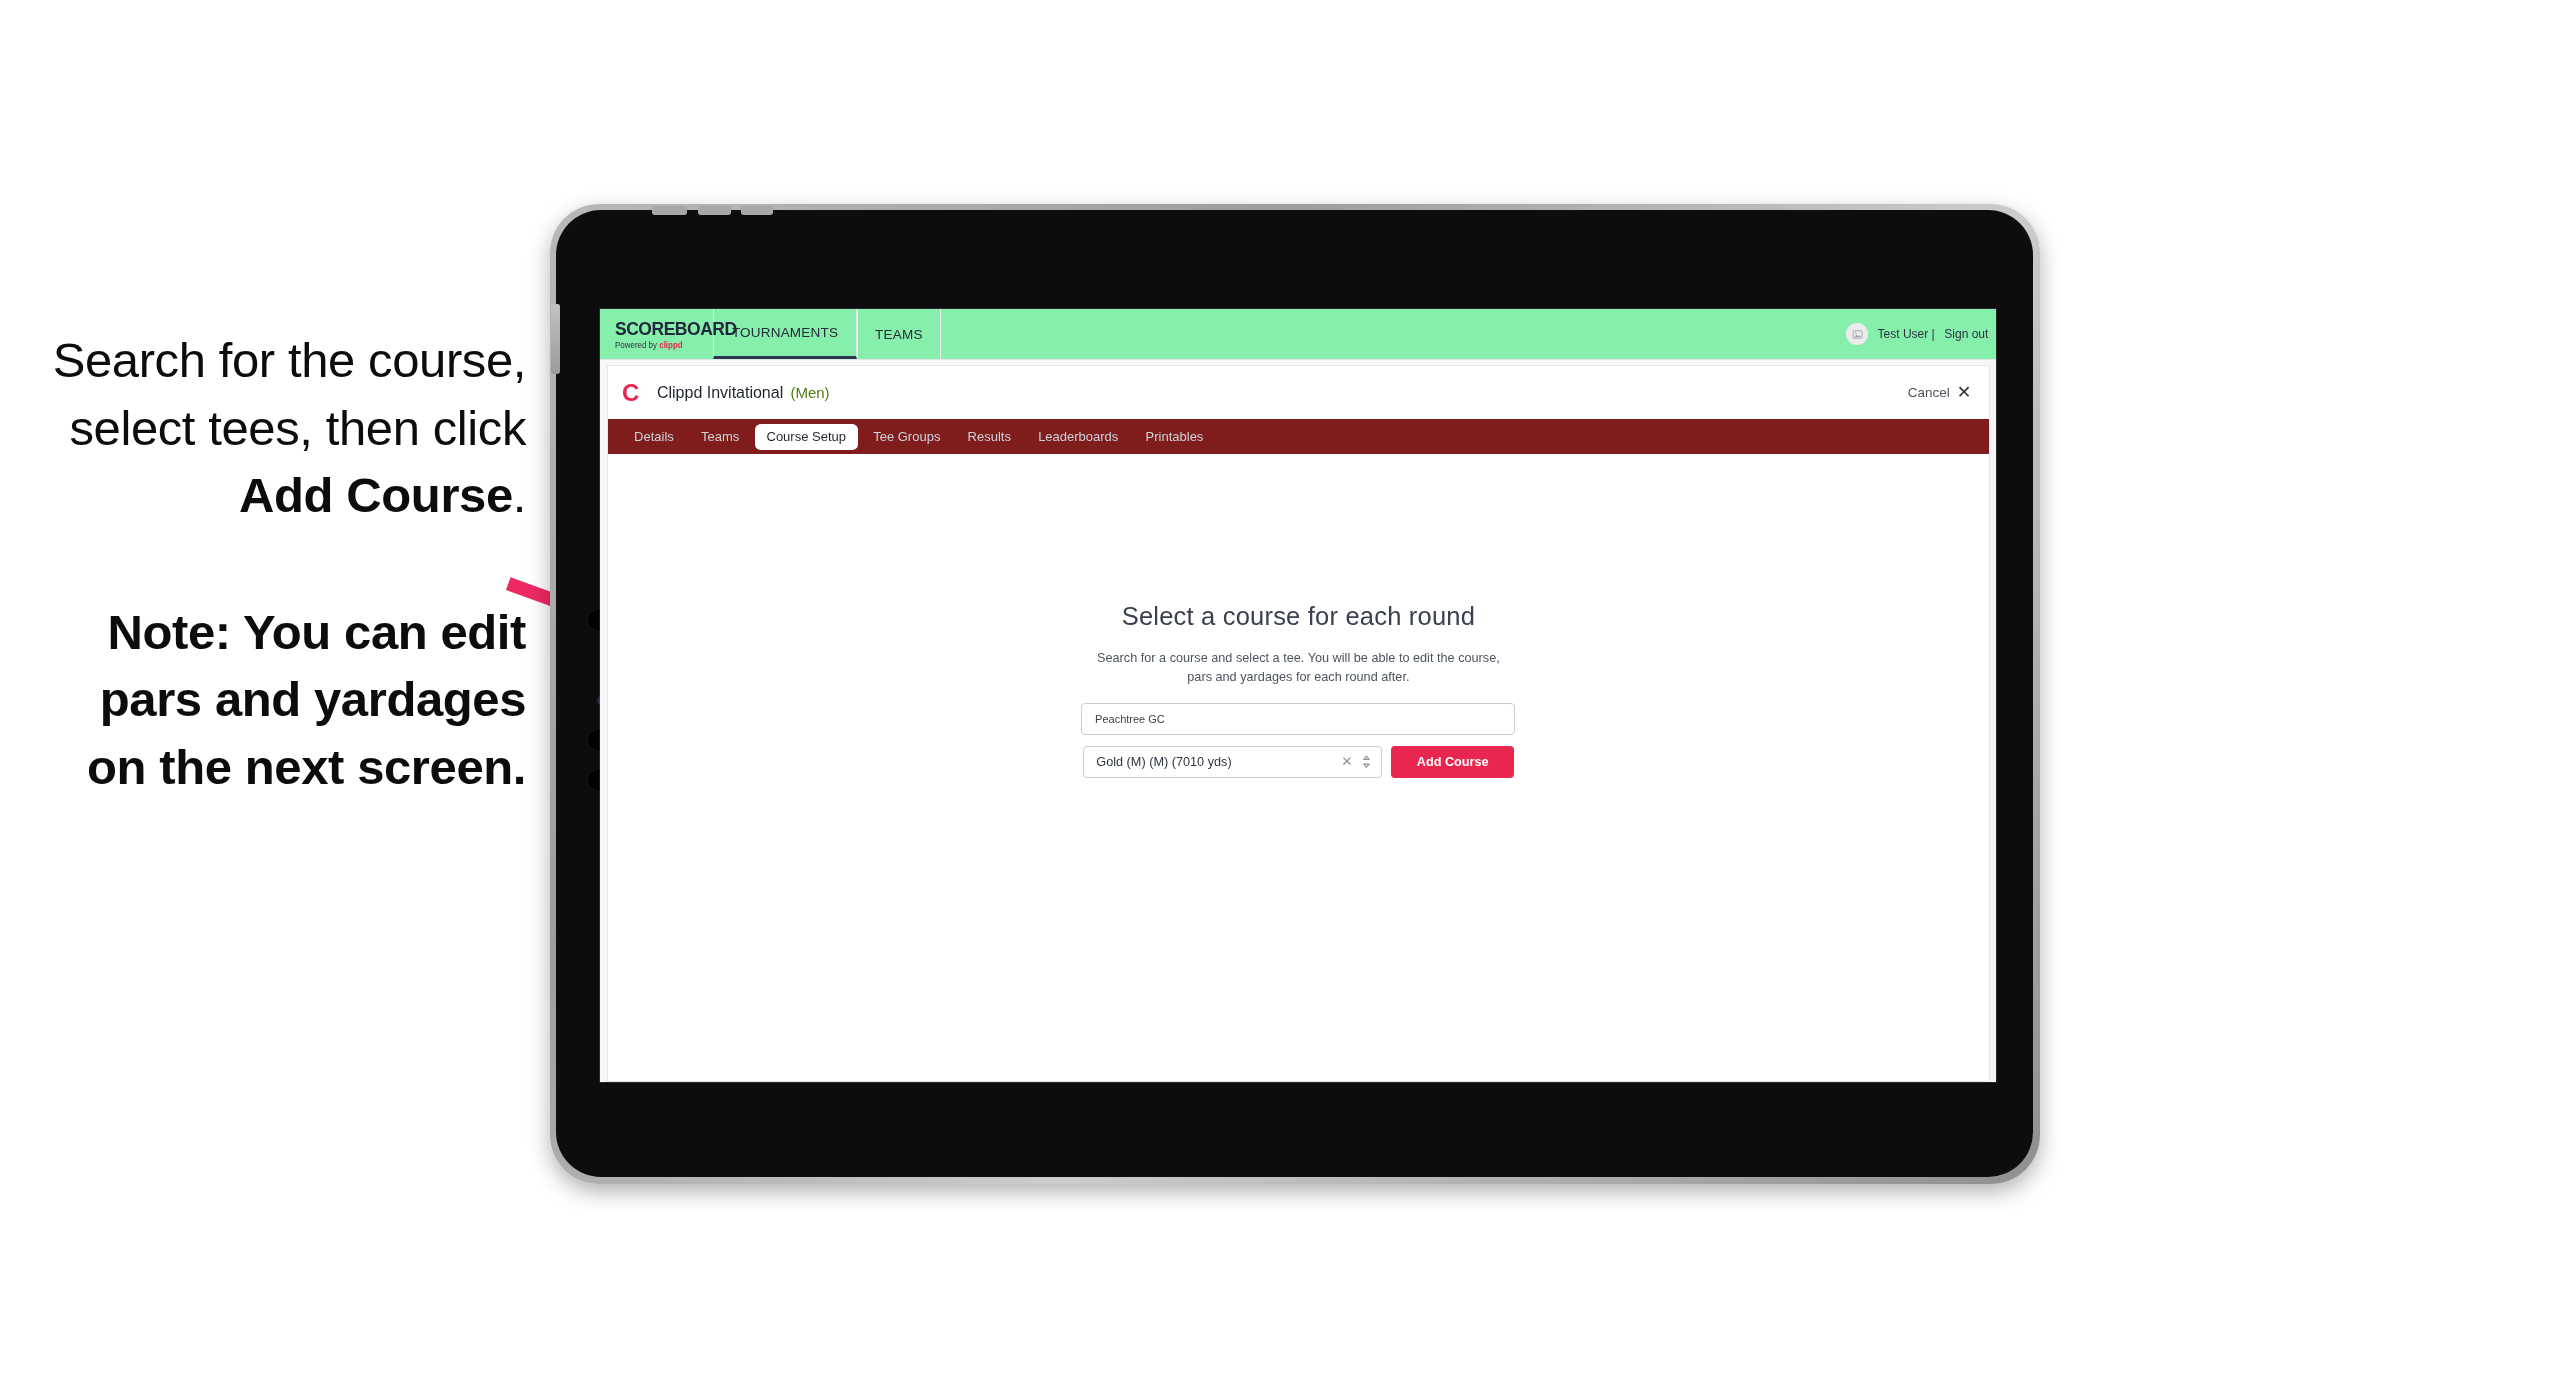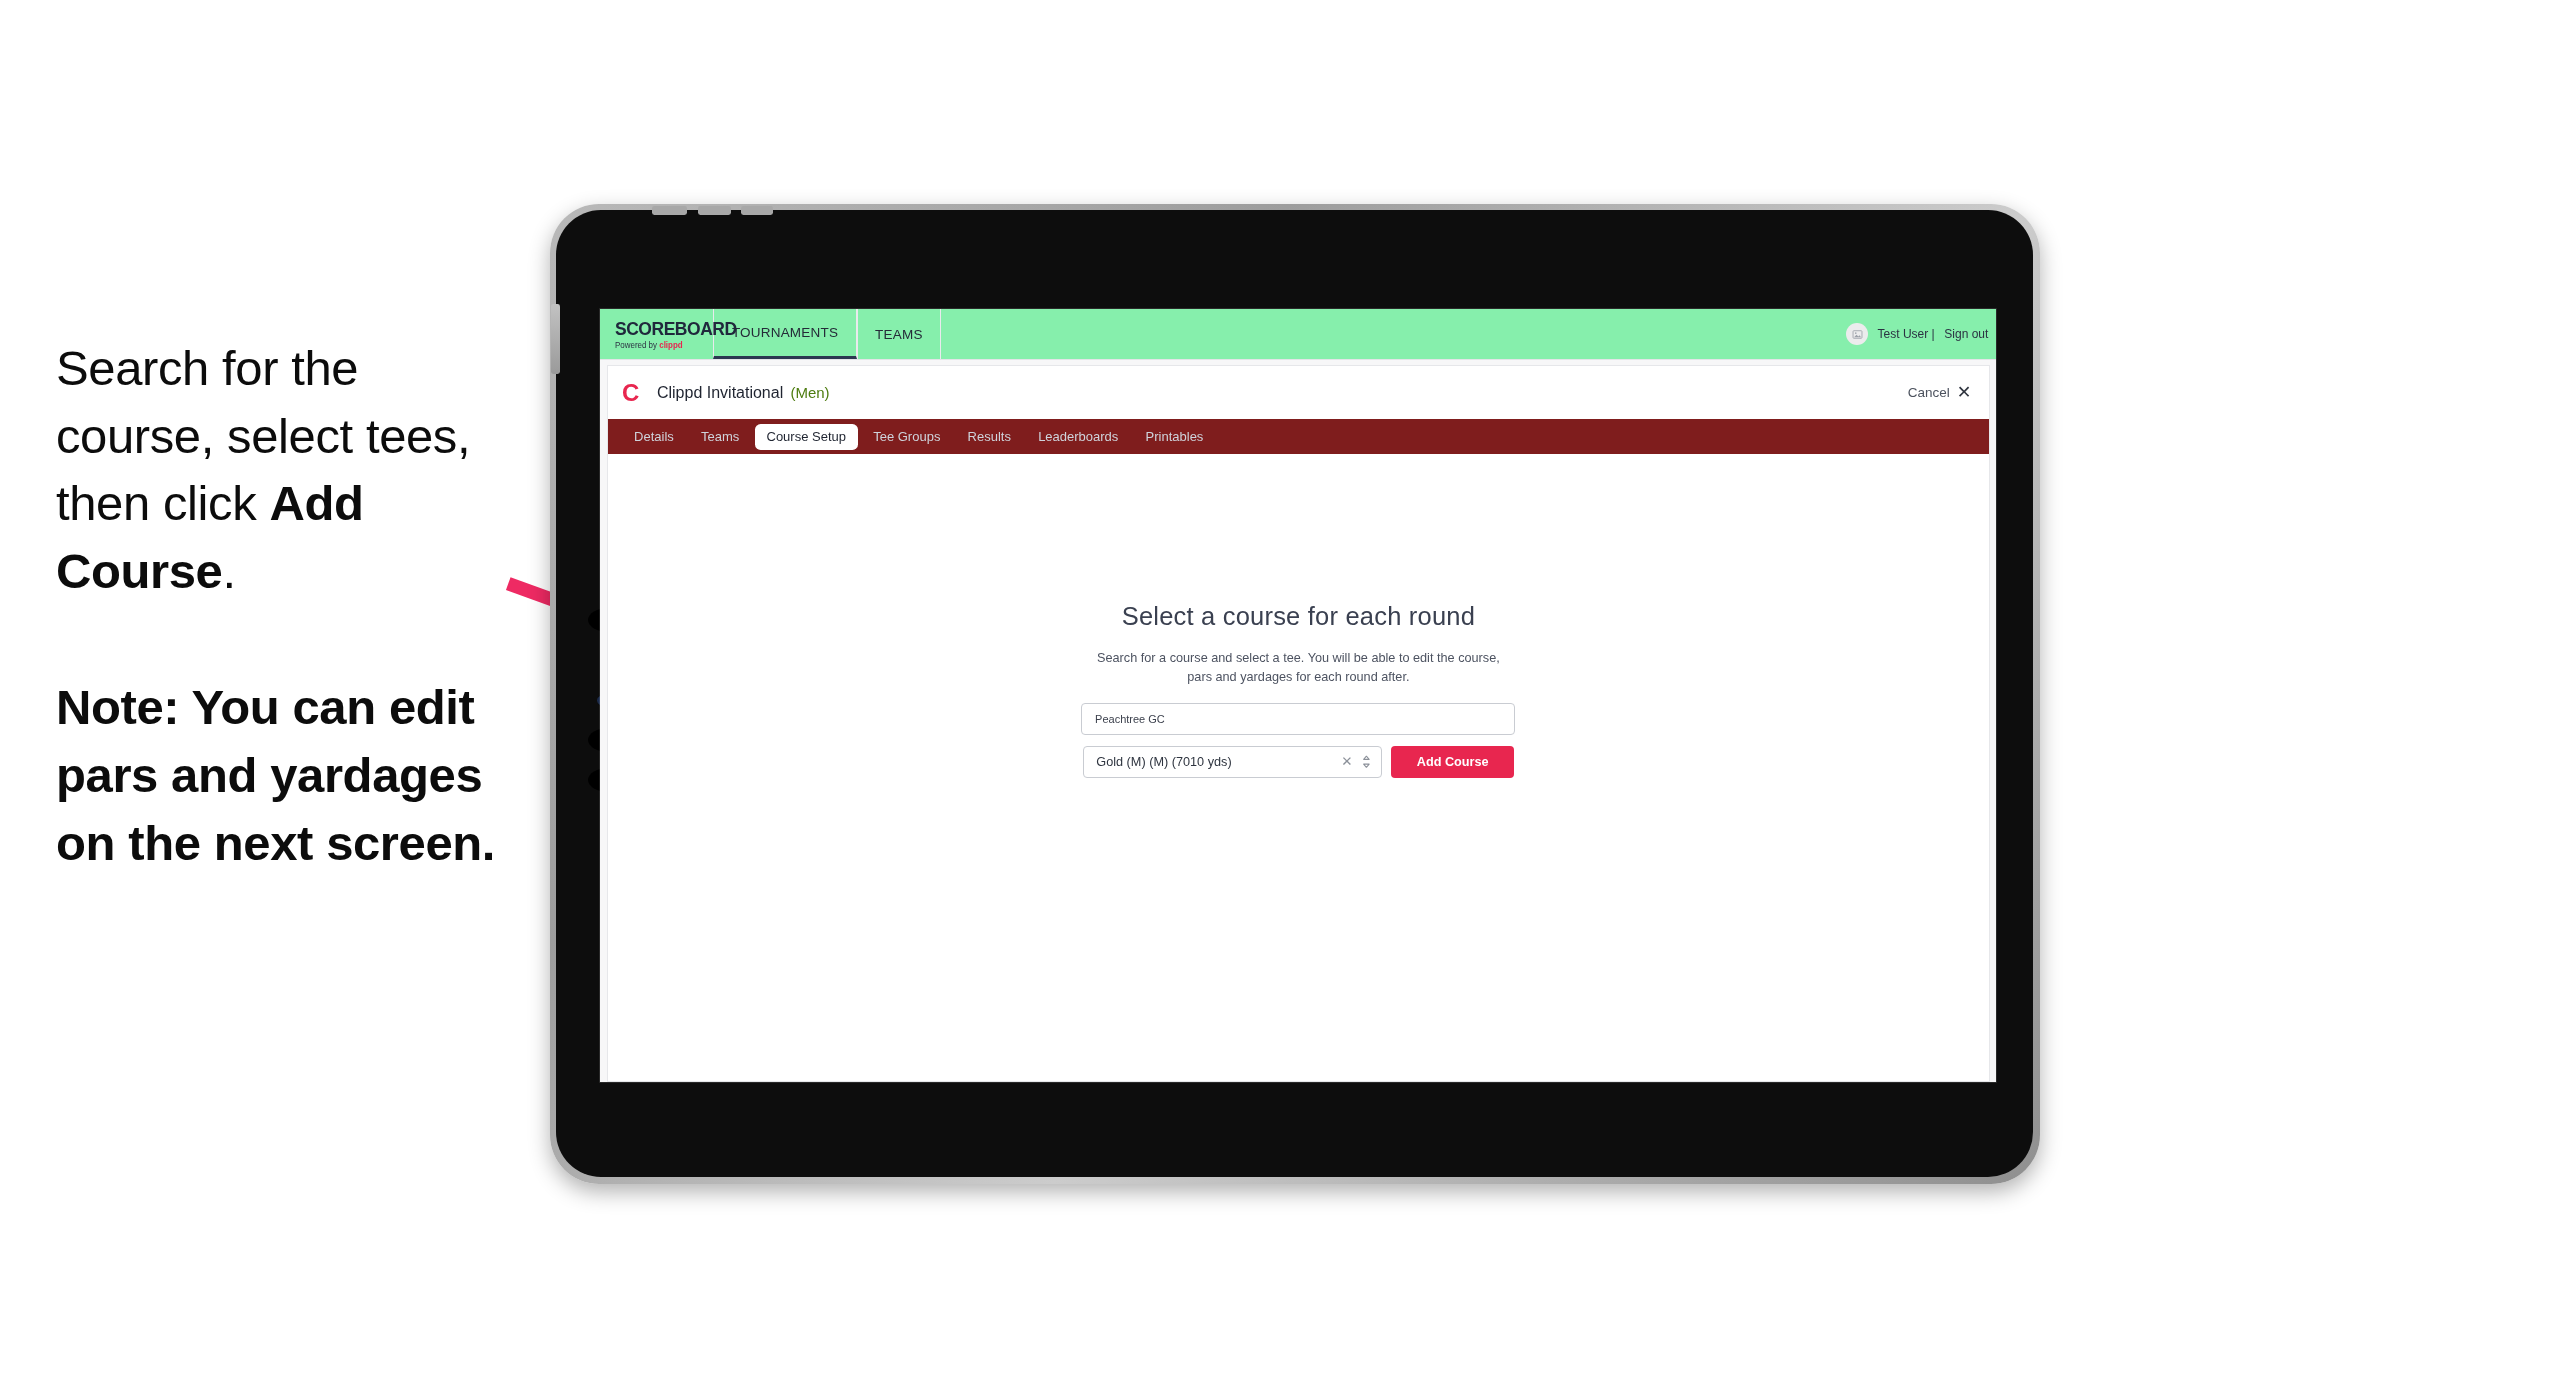--- a/index.html
+++ b/index.html
@@ -21,21 +21,22 @@
     left: 48px;
     top: 327px;
     width: 478px;
   }
   .callout-para {
     font-family: "Liberation Sans", sans-serif;
     font-size: 49px;
     line-height: 1.38;
     color: #0c0c0c;
     letter-spacing: -0.4px;
-    margin: 8px;
+    margin: 0;
+    text-align: right;
   }
   .callout-para.second {
     margin-top: 69px;
     font-weight: bold;
   }
   .strong { font-weight: bold; }
 
   
   #arrow-svg {
     position: absolute;

